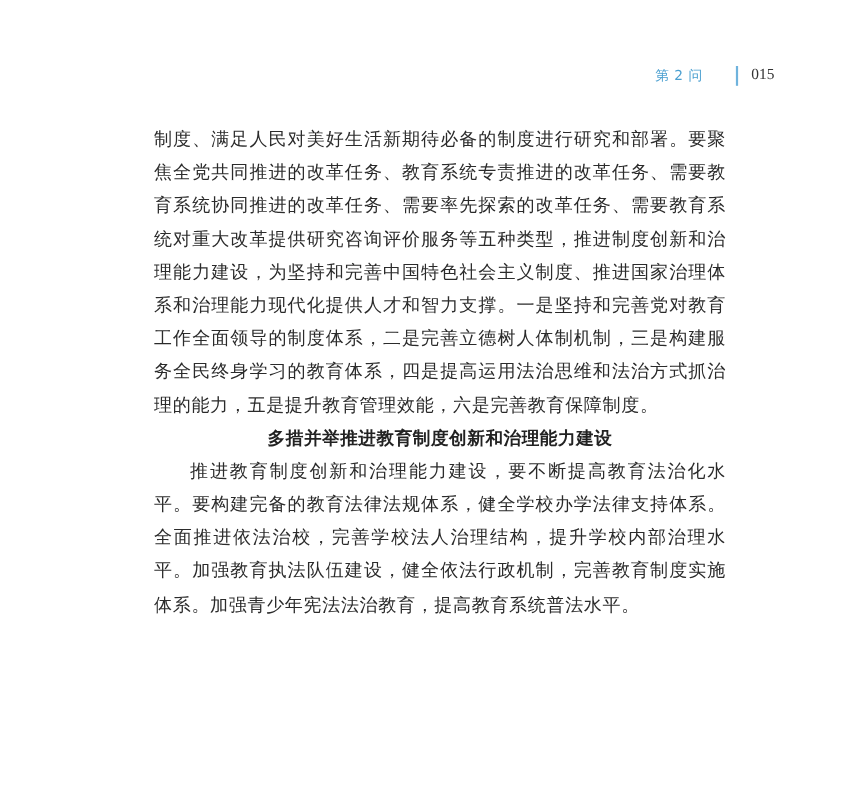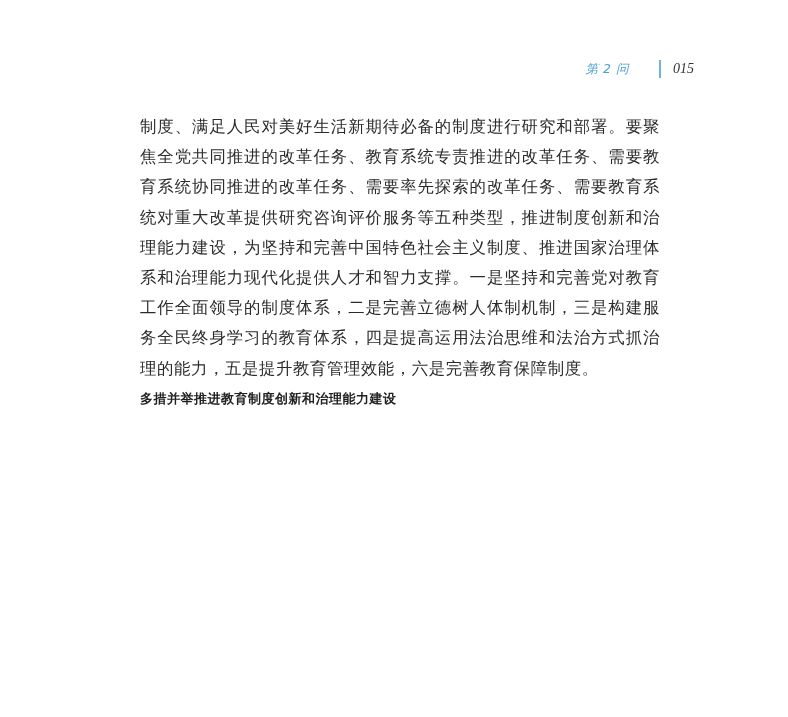--- a/index.html
+++ b/index.html
@@ -11,29 +11,28 @@
       width: 788px;
       height: 717px;
       position: relative;
       overflow: hidden;
       font-family: "DejaVu Serif", "Liberation Serif", serif;
       color: #2a2a2a;
     }
     .running-header {
       position: absolute;
       top: 58px;
-      right: 94px;
+      right: 84px;
       height: 22px;
       display: flex;
       align-items: center;
       font-family: "DejaVu Sans", "Liberation Sans", sans-serif;
       font-size: 12.5px;
       color: #555555;
       white-space: nowrap;
-      font-style: italic;
     }
     .chapter-label {
       color: #4a9fd0;
       margin-right: 12px;
       letter-spacing: 0.5px;
     }
     .chapter-title {
       color: #555555;
       letter-spacing: 0.3px;
     }
@@ -63,32 +62,33 @@
       letter-spacing: 0.6px;
       color: #2b2b2b;
     }
     .para.indent {
       text-indent: 2em;
     }
     .section-heading {
       margin: 0;
       font-family: "DejaVu Sans", "Liberation Sans", sans-serif;
       font-weight: bold;
-      font-size: 13px;
+      font-size: 16px;
       line-height: 30px;
-      text-align: left;
+      text-align: center;
       color: #222222;
       letter-spacing: 0.5px;
     }
   </style>
 </head>
 <body>
 
 <div class="running-header">
   <span class="chapter-label">第 2 问</span>
   <span class="header-divider"></span>
   <span class="page-number">015</span>
 </div>
 
 <div class="content">
   <p class="para">制度、满足人民对美好生活新期待必备的制度进行研究和部署。要聚焦全党共同推进的改革任务、教育系统专责推进的改革任务、需要教育系统协同推进的改革任务、需要率先探索的改革任务、需要教育系统对重大改革提供研究咨询评价服务等五种类型，推进制度创新和治理能力建设，为坚持和完善中国特色社会主义制度、推进国家治理体系和治理能力现代化提供人才和智力支撑。一是坚持和完善党对教育工作全面领导的制度体系，二是完善立德树人体制机制，三是构建服务全民终身学习的教育体系，四是提高运用法治思维和法治方式抓治理的能力，五是提升教育管理效能，六是完善教育保障制度。</p>
   <h2 class="section-heading">多措并举推进教育制度创新和治理能力建设</h2>
+  <p class="para indent">推进教育制度创新和治理能力建设，要不断提高教育法治化水平。要构建完备的教育法律法规体系，健全学校办学法律支持体系。全面推进依法治校，完善学校法人治理结构，提升学校内部治理水平。加强教育执法队伍建设，健全依法行政机制，完善教育制度实施体系。加强青少年宪法法治教育，提高教育系统普法水平。</p>
 </div>
 
 </body></html>

